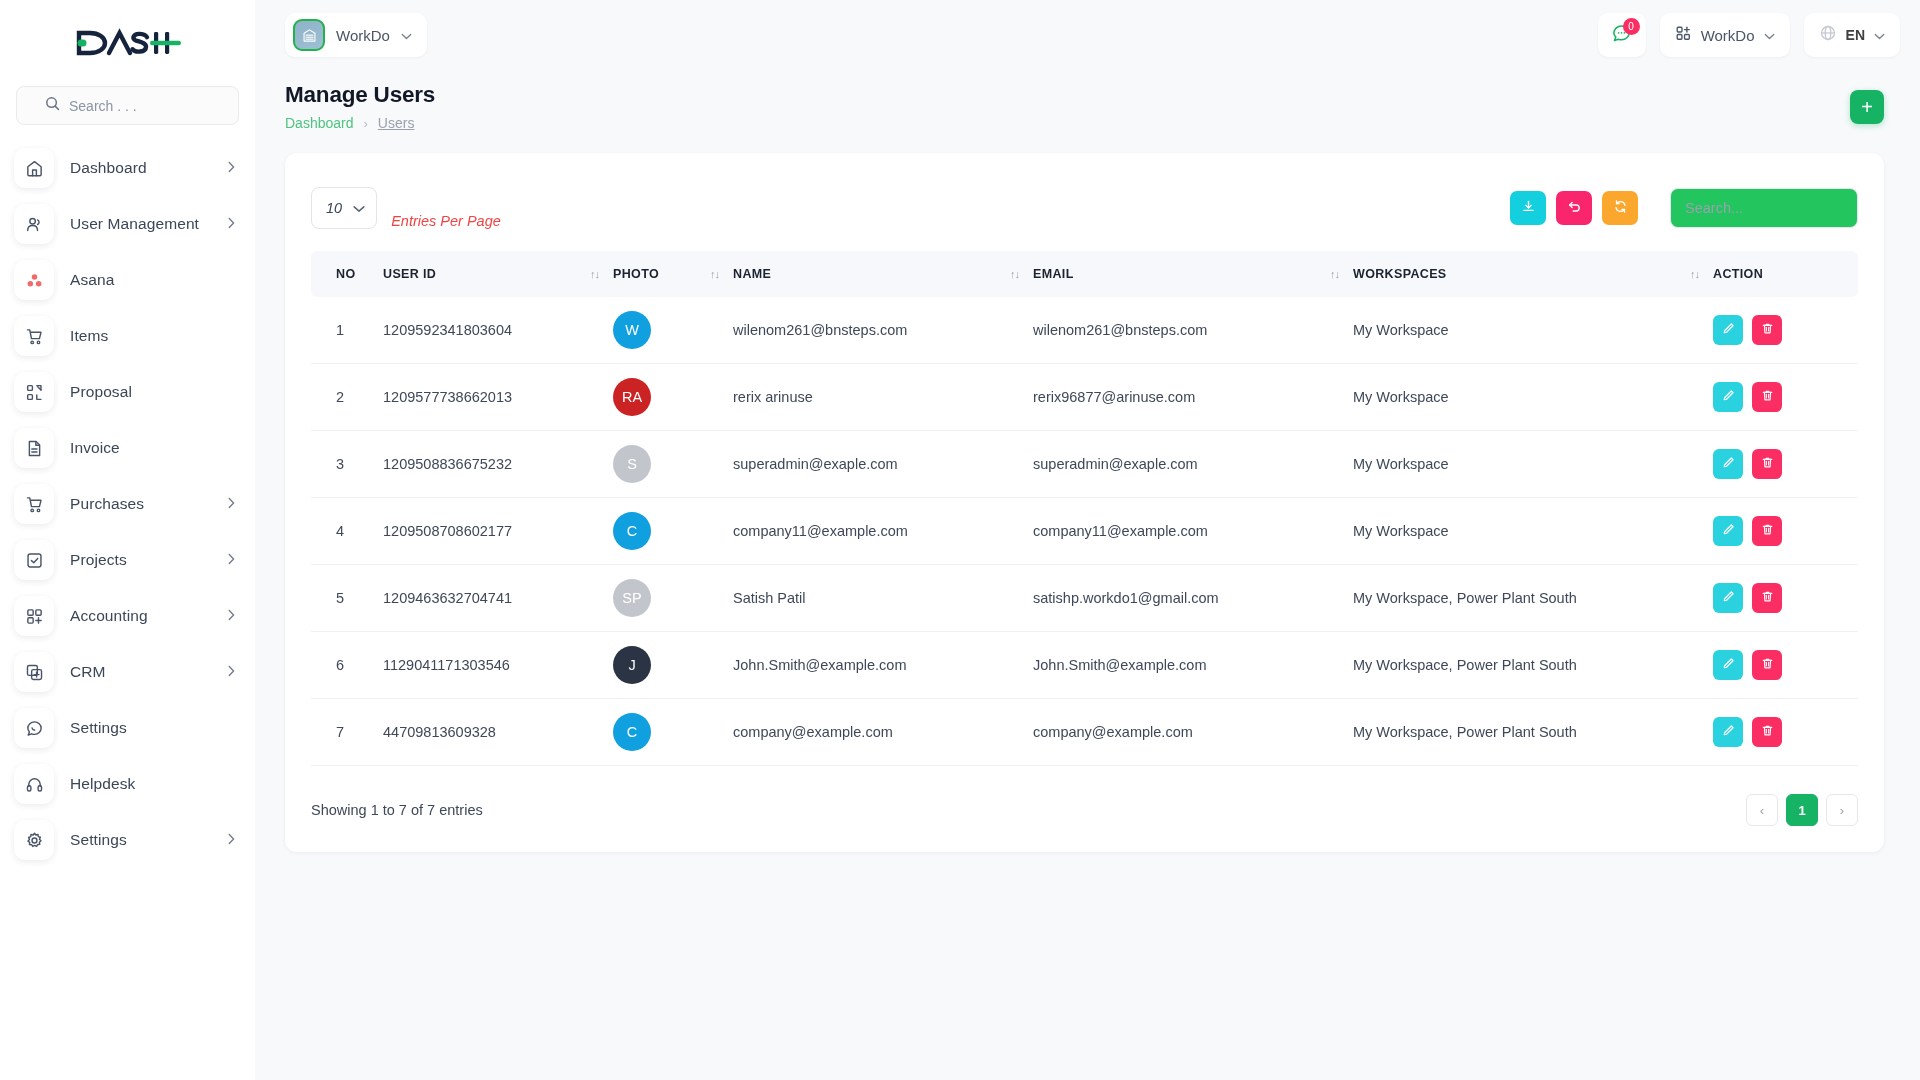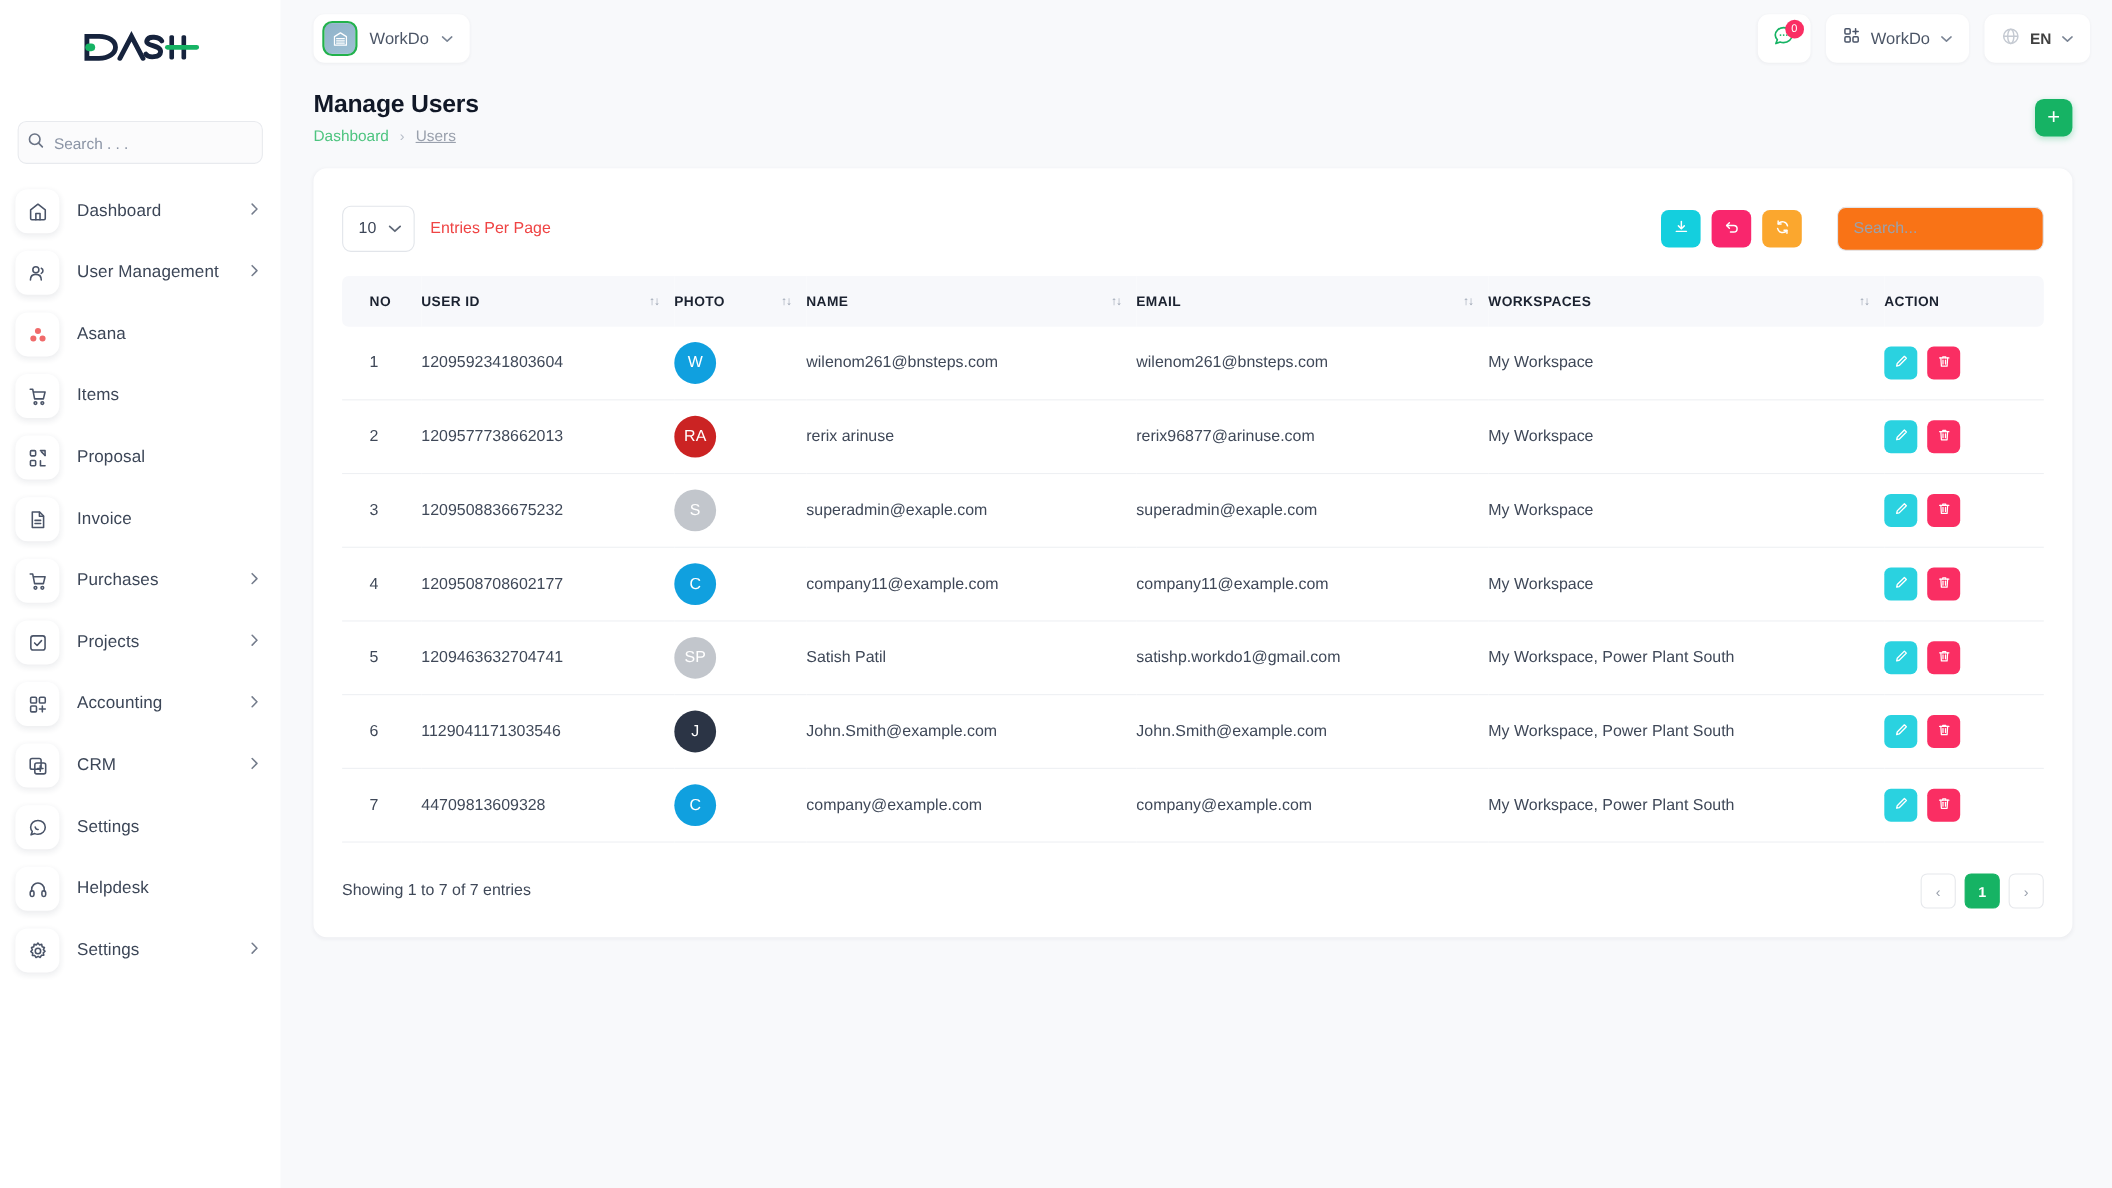--- a/index.html
+++ b/index.html
@@ -30,23 +30,22 @@
     display: flex; align-items: center;
     font-size: 0; line-height: 0;
   }
   .search-wrap { padding: 0 16px 14px 16px; }
   .search-box {
     height: 39px;
     border: 1px solid #e8eaee;
     border-radius: 8px;
     background: #fbfbfc;
     display: flex; align-items: center;
-    padding: 0 8px;
+    padding: 0 28px;
     gap: 9px;
-    margin-top: 24px;
   }
   .search-box svg { flex: 0 0 auto; }
   .search-box input {
     border: none; outline: none; background: transparent;
     font-family: "Liberation Sans", sans-serif;
     font-size: 14px; color: #5b6475;
     width: 100%;
   }
   .search-box input::placeholder { color: #8b94a5; }
 
@@ -178,21 +177,21 @@
     background: #fff;
     border-radius: 12px;
     box-shadow: 0 1px 4px rgba(30,40,60,.06);
     padding: 26px 26px 26px 26px;
   }
   .card-toolbar {
     display: flex; align-items: center;
     padding: 8px 0 22px 0;
   }
   .entries {
-    display: flex; align-items: center; gap: 14px;
+    display: flex; align-items: flex-end; gap: 14px; font-style: italic;
   }
   .select-box {
     position: relative;
     height: 42px;
     border: 1px solid #e2e5ea;
     border-radius: 8px;
     display: flex; align-items: center;
     padding: 0 34px 0 14px;
     font-size: 14.5px;
     color: #3d4658;
@@ -218,21 +217,21 @@
   .tbl-search {
     margin-left: 22px;
     width: 188px; height: 40px;
     border: 1px solid #e2e5ea;
     border-radius: 8px;
     padding: 0 14px;
     font-size: 14.5px;
     color: #3d4658;
     outline: none;
     font-family: "Liberation Sans", sans-serif;
-    background: #f97316;
+    background: #22c55e;
   }
   .tbl-search::placeholder { color: #9aa1ad; }
 
   
   table { width: 100%; border-collapse: collapse; }
   thead th {
     background: #f7f8fb;
     font-size: 12.5px;
     font-weight: 700;
     color: #1b2230;

